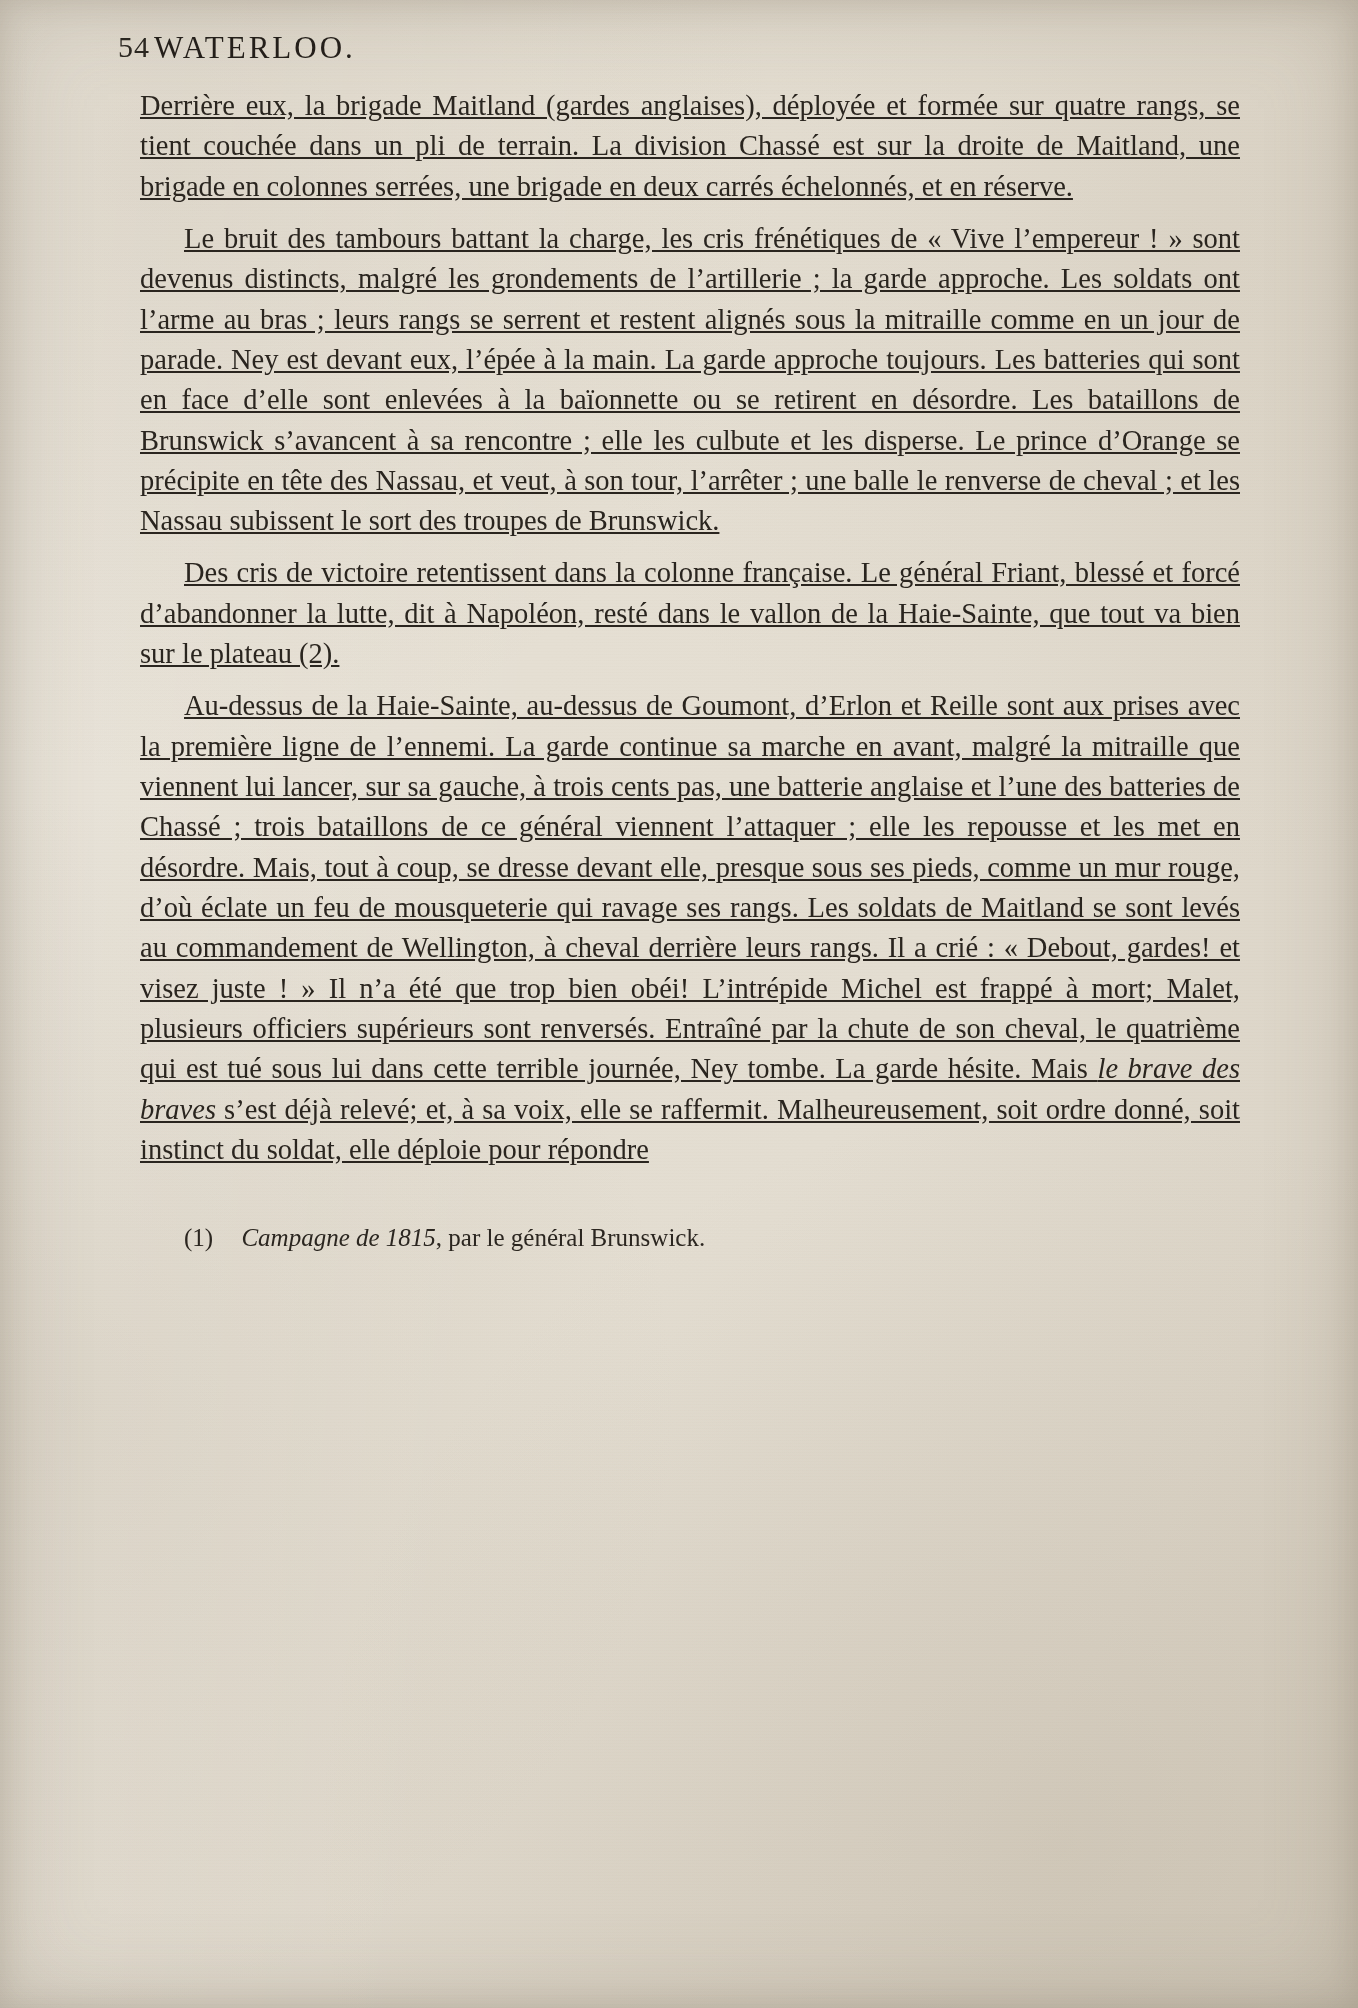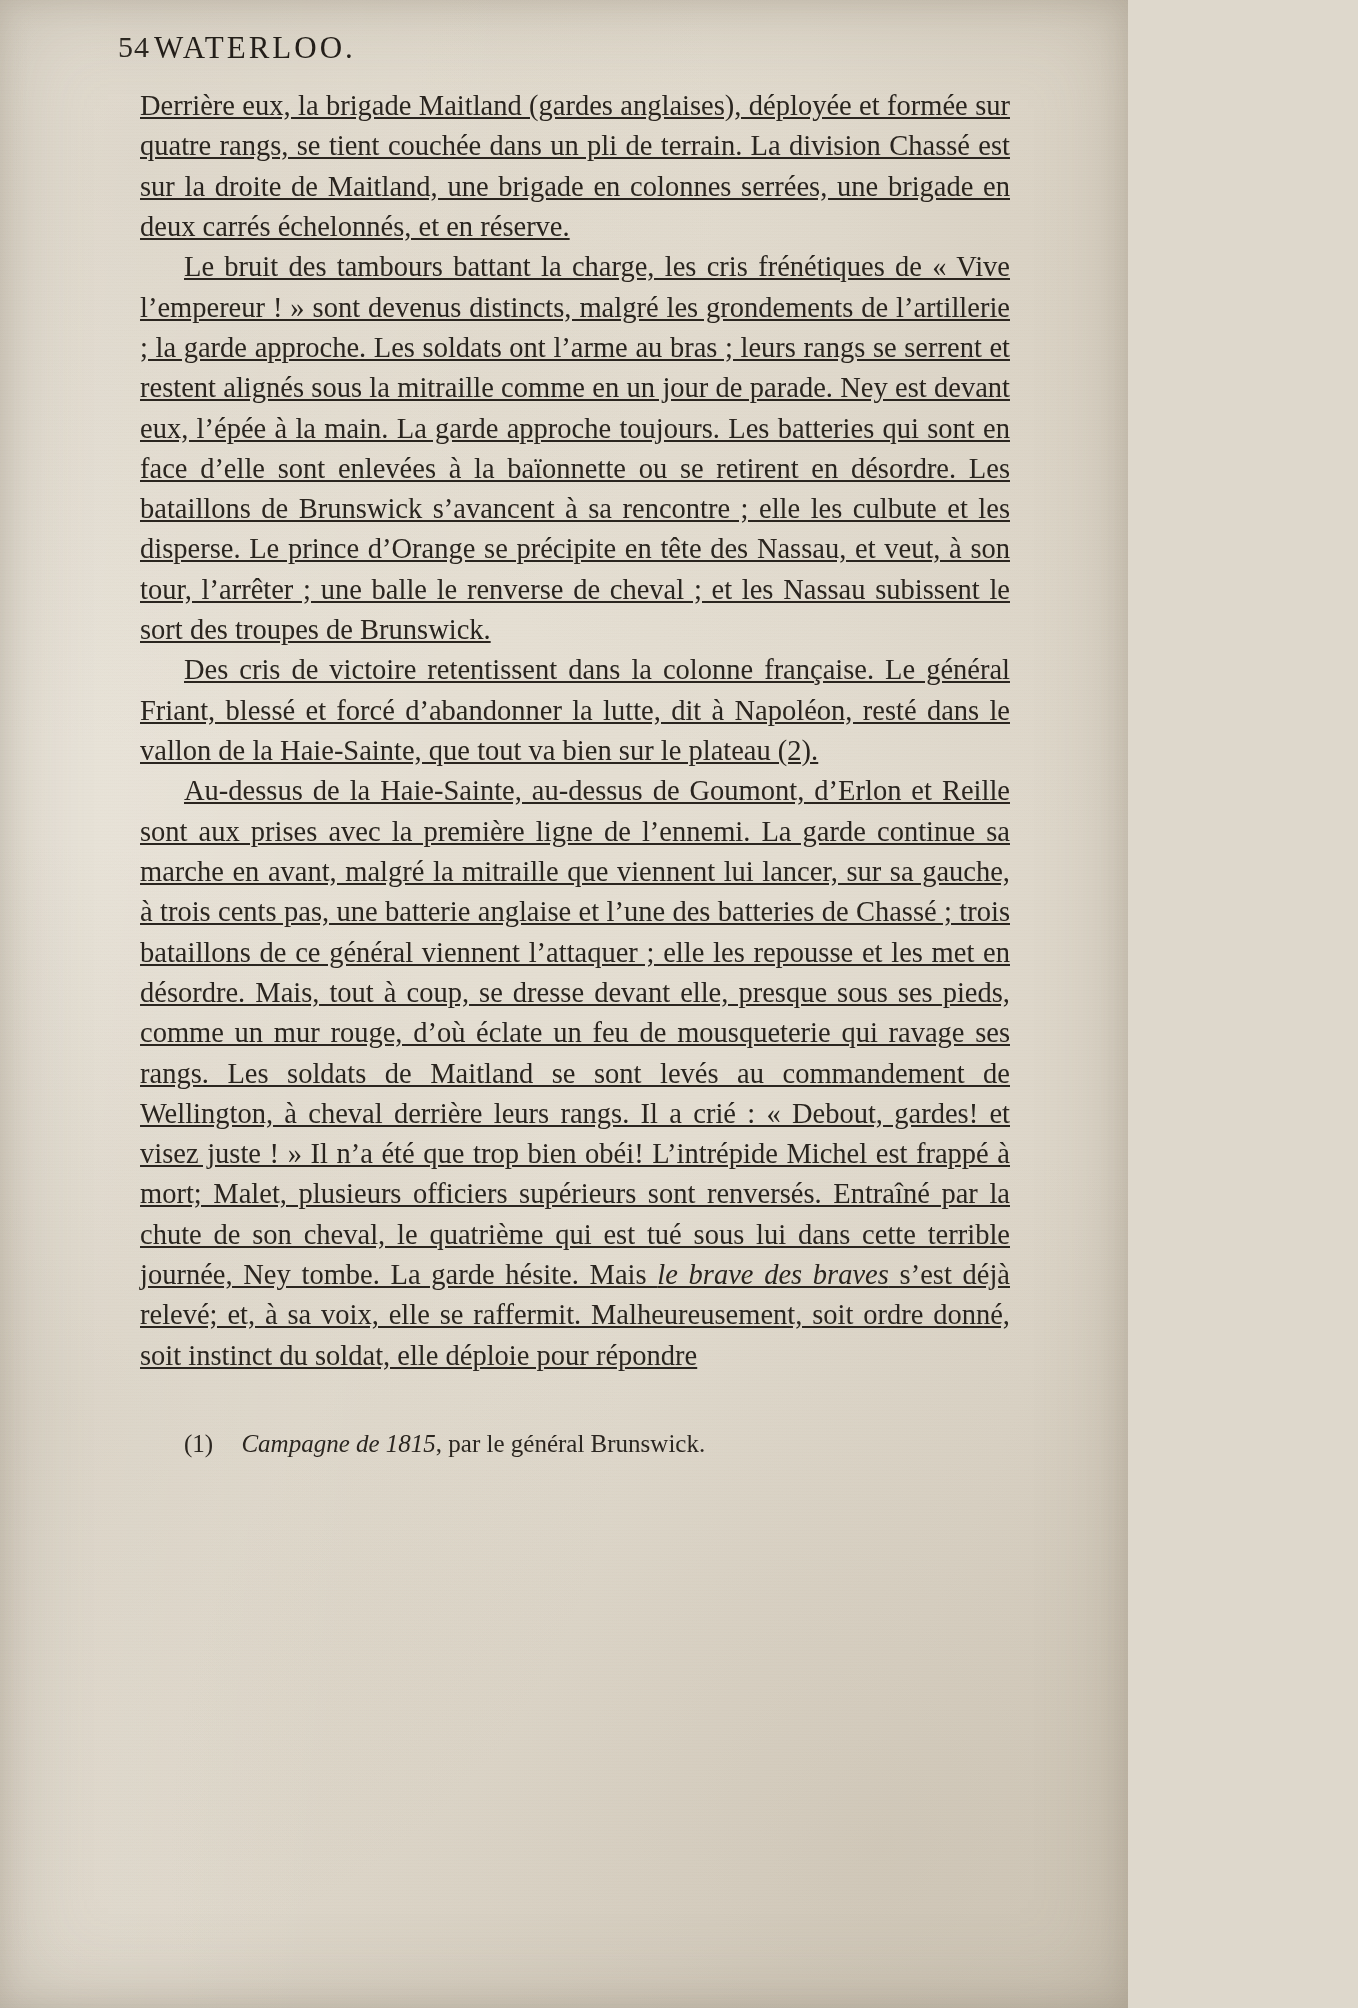--- a/index.html
+++ b/index.html
@@ -8,21 +8,21 @@
   }
   body {
     width: 1358px;
     height: 2008px;
     background: #ded8cc;
     font-family: "Liberation Serif", serif;
     overflow: hidden;
   }
   .page {
     position: relative;
-    width: 1128px;
+    width: 1358px;
     height: 2008px;
     background:
       radial-gradient(ellipse at 30% 20%, #e6e0d4 0%, #e3ddd1 45%, #dcd5c8 75%, #d2cabb 100%);
     box-sizing: border-box;
   }
   
   .page::before {
     content: "";
     position: absolute;
     inset: 0;
@@ -83,21 +83,21 @@
     text-align: justify;
     text-justify: inter-word;
     text-indent: 44px;
     text-decoration: underline;
     -webkit-font-smoothing: none;
   }
   p.body.first {
     text-indent: 0;
   }
   p.body + p.body {
-    margin-top: 0;
+    margin-top: 12px;
   }
 
   .footnote-zone {
     margin-top: 46px;
     padding-top: 6px;
   }
   .footnote {
     margin: 0;
     font-size: 25px;
     line-height: 1.3;

